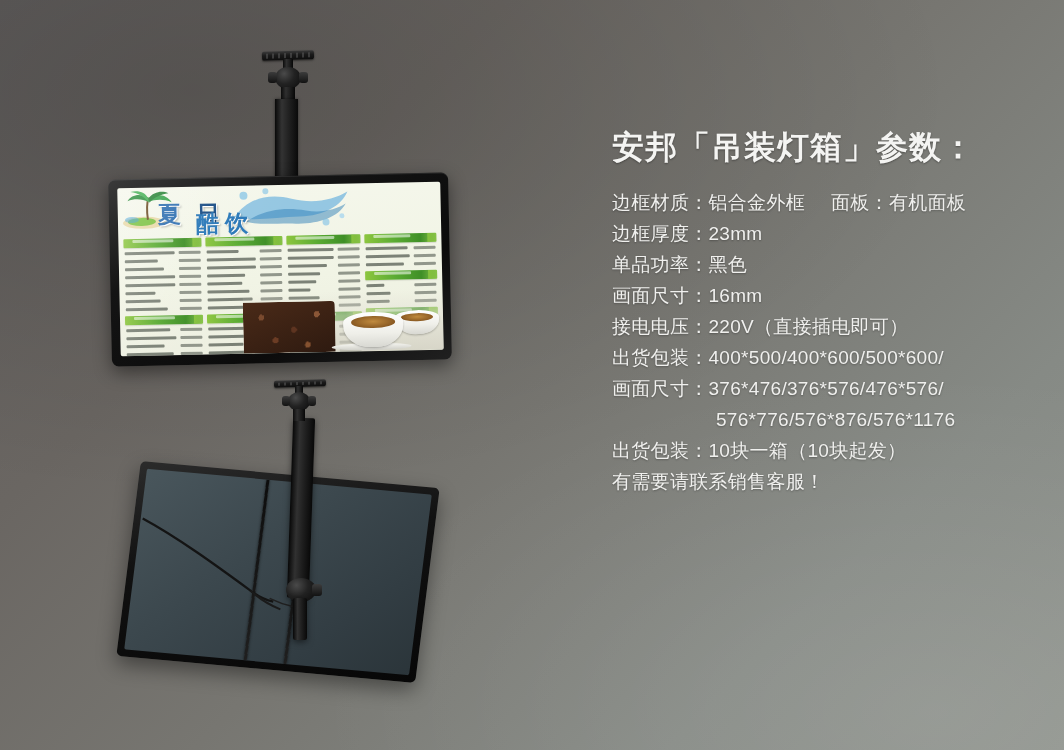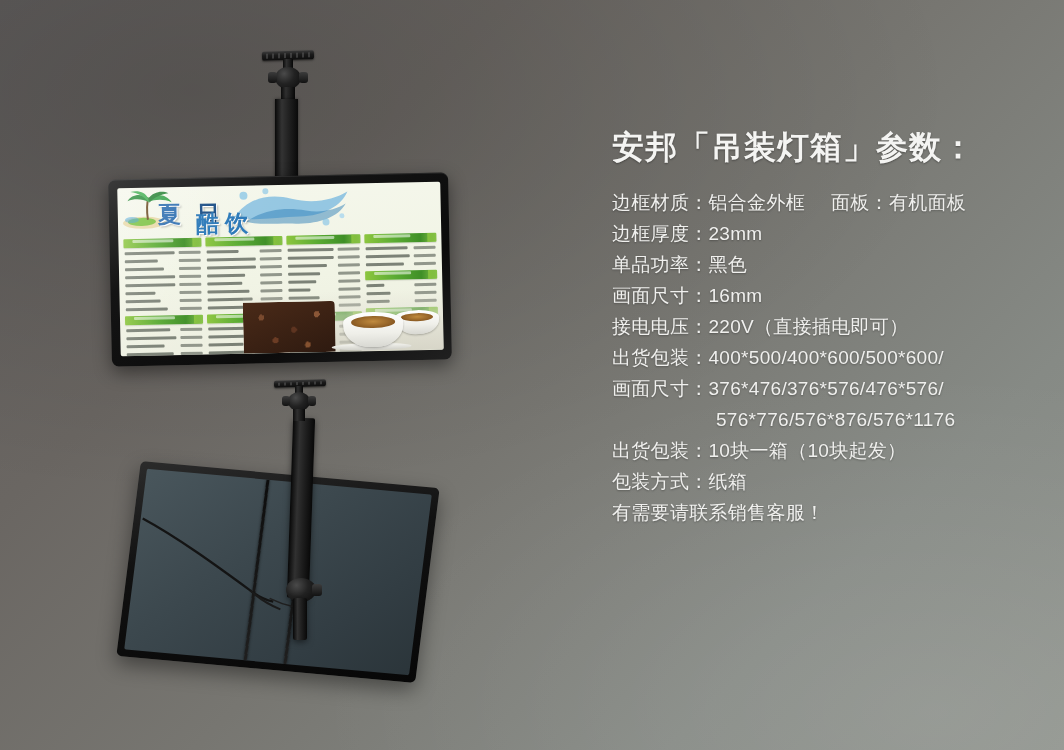--- a/index.html
+++ b/index.html
@@ -618,23 +618,20 @@
     <div class="spec-line indent">
       <span class="spec-value">576*776/576*876/576*1176</span>
     </div>
 
 
 
     <div class="spec-line">
       <span class="spec-label">出货包装：</span><span class="spec-value">10块一箱（10块起发）</span>
     </div>
 
-    <div class="spec-line">
-      <span class="spec-label">包装方式：</span><span class="spec-value">纸箱</span>
-    </div>
 
 
     <div class="spec-line">
       <span class="spec-value">有需要请联系销售客服！</span>
     </div>
   </div>
 
 </div>
 
 </body></html>

